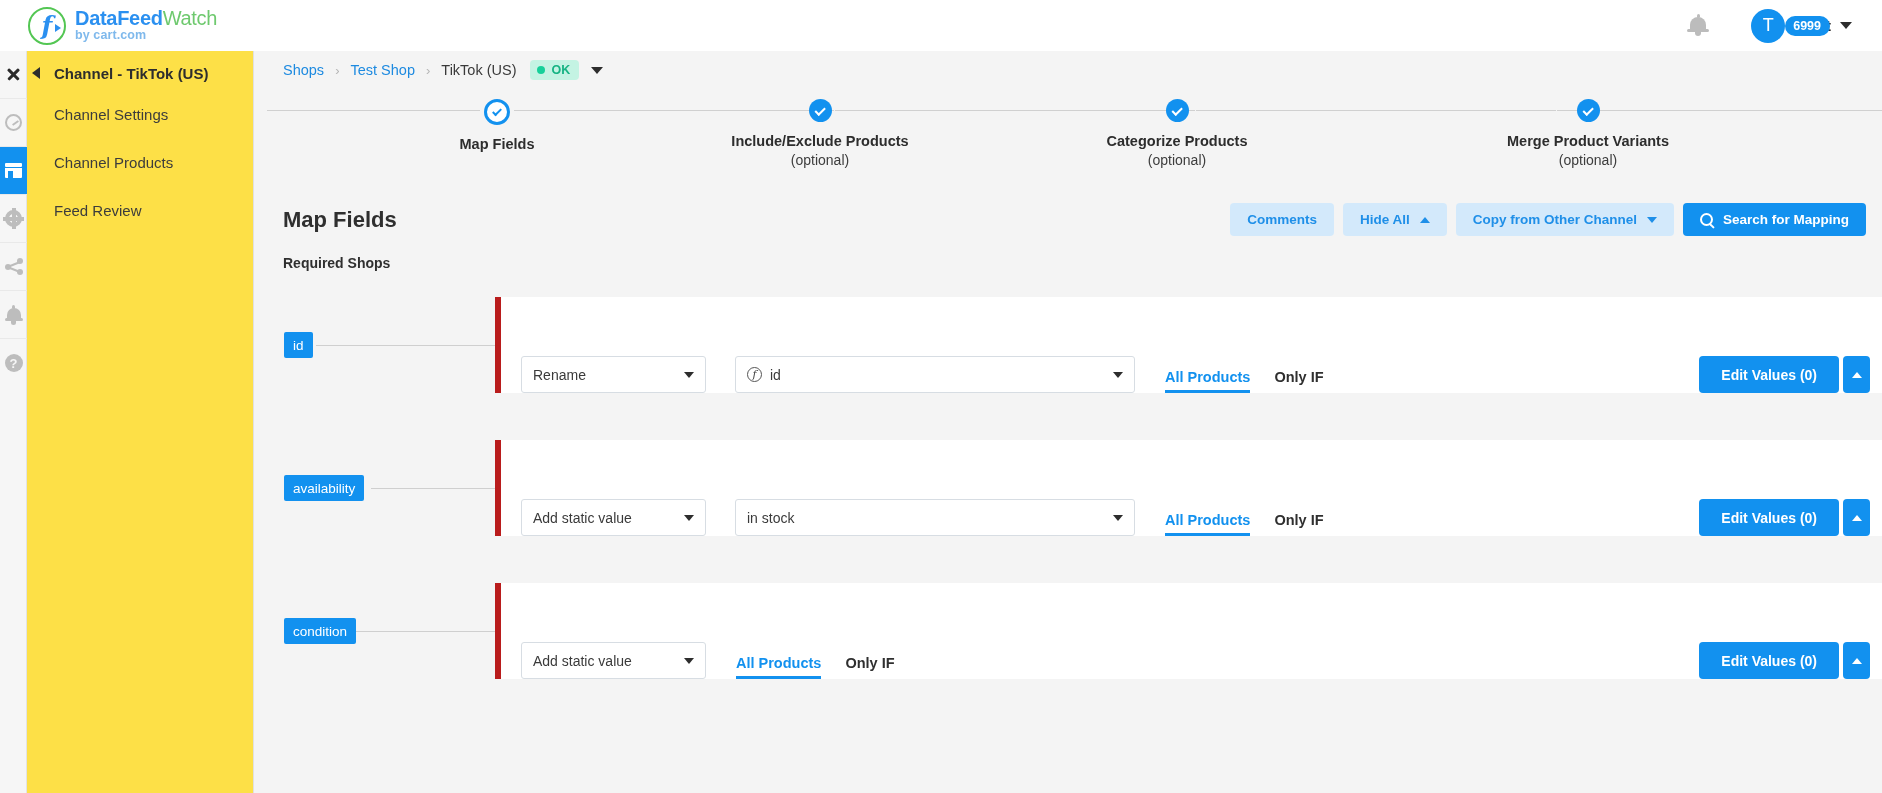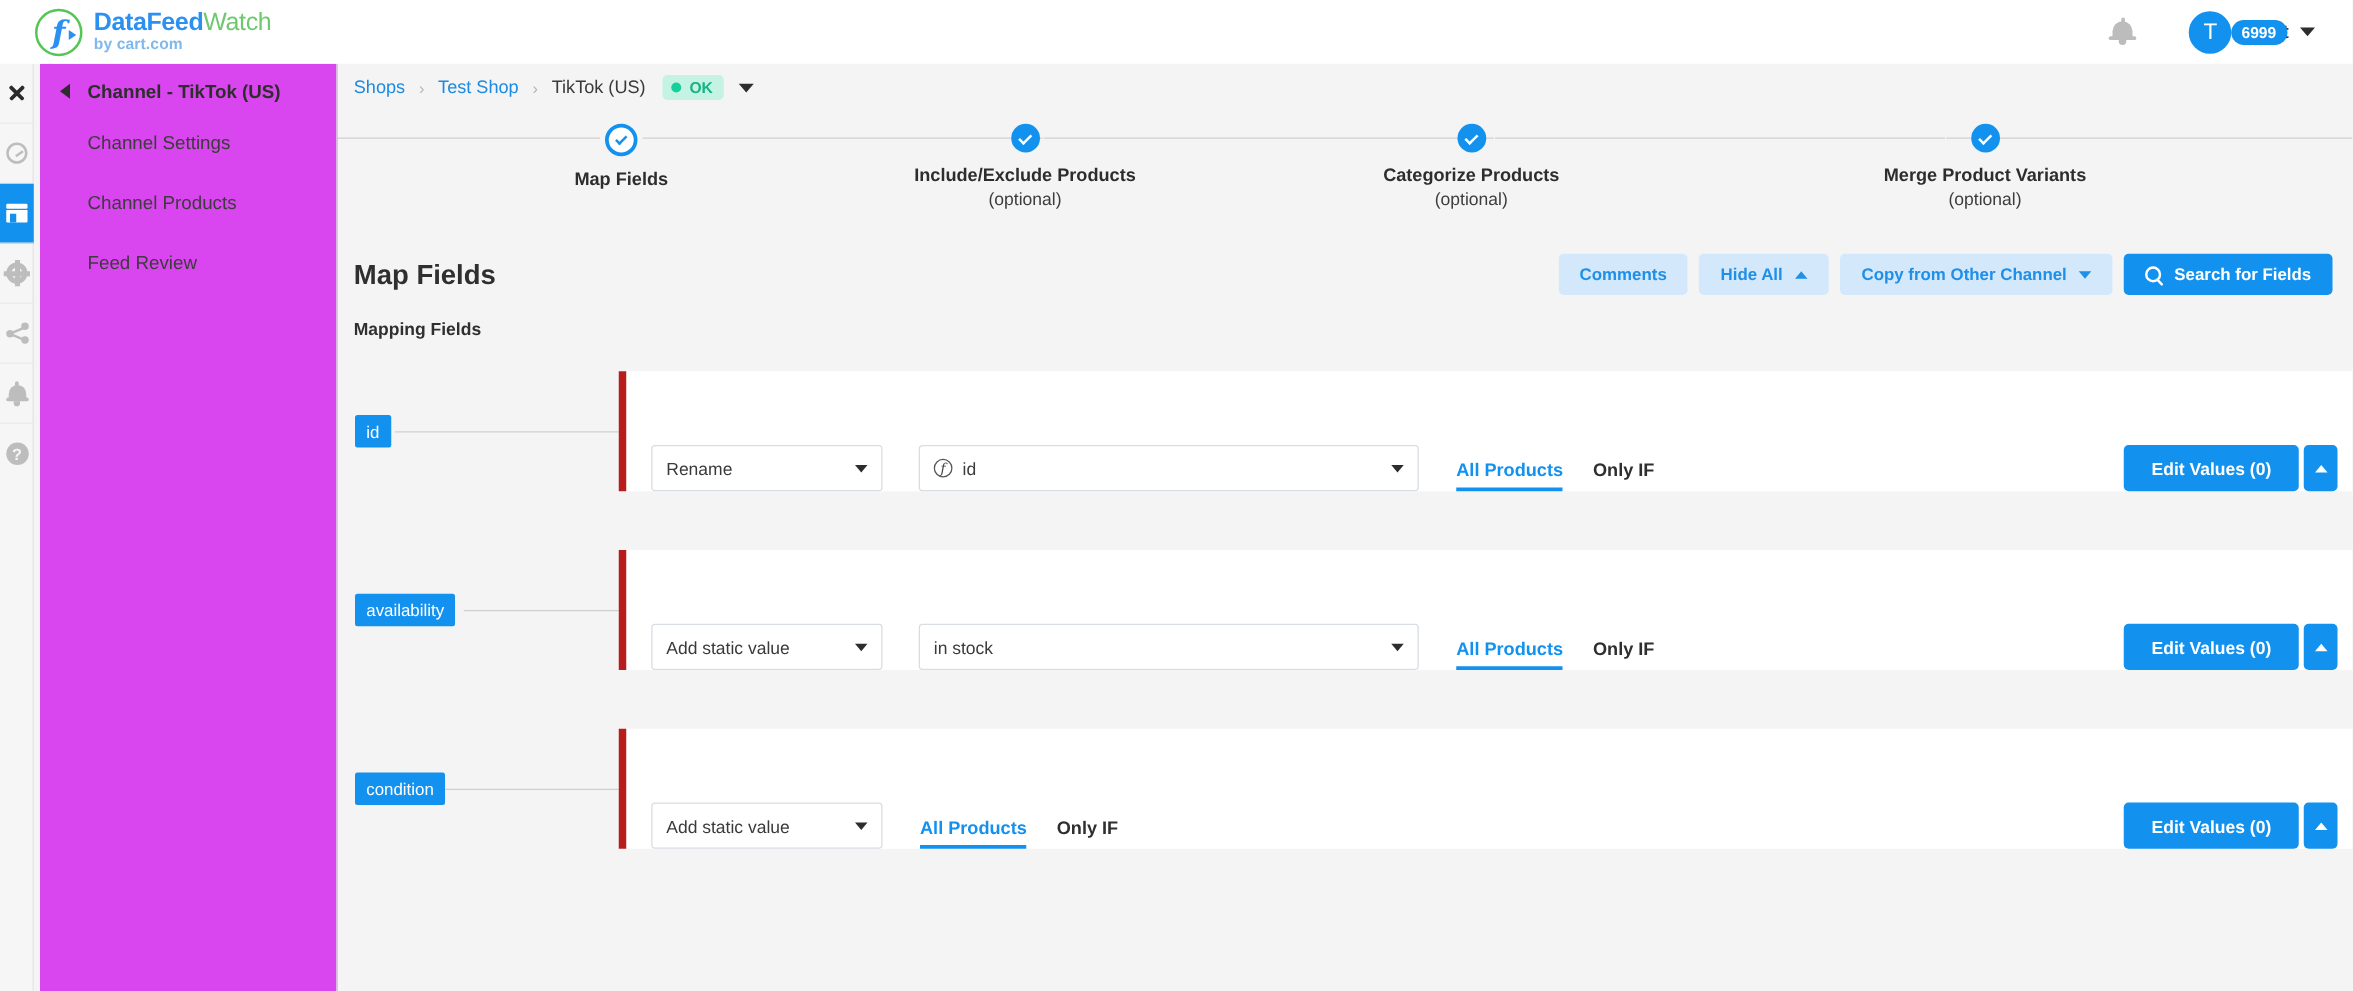--- a/index.html
+++ b/index.html
@@ -165,23 +165,23 @@
   .ico-bell .bt { position: absolute; left: 7.5px; top: 0; width: 3px; height: 4px;
     background: #bdbdbd; border-radius: 2px; }
   .ico-help {
     width: 18px; height: 18px; border-radius: 50%; background: #bdbdbd;
     color: #f6f6f6; font-size: 13px; font-weight: bold;
     display: flex; align-items: center; justify-content: center;
   }
 
   
   .navpanel {
-    position: absolute; left: 32px; top: 51px;
+    position: absolute; left: 16px; top: 51px;
     width: 238px; height: 742px;
-    background: #d946ef;
+    background: #fde047;
     border-right: 1px solid #e0e0e0;
     z-index: 15;
   }
   .nav-head {
     display: flex; align-items: center;
     height: 44px; padding-left: 12px;
   }
   .back-caret {
     width: 0; height: 0; margin-right: 14px; margin-left: 4px;
     border-top: 6px solid transparent;
@@ -552,26 +552,26 @@
       <button class="btn btn-light">
         <span>Hide All</span>
         <span class="cu"></span>
       </button>
       <button class="btn btn-light">
         <span>Copy from Other Channel</span>
         <span class="cd"></span>
       </button>
       <button class="btn btn-primary">
         <span class="srch"></span>
-        <span>Search for Fields</span>
+        <span>Search for Mapping</span>
       </button>
     </div>
   </div>
 
-  <div class="subtitle">Mapping Fields</div>
+  <div class="subtitle">Required Shops</div>
 
   <div class="rows">
 
     <div class="maprow">
       <span class="field-tag">id</span>
       <span class="connector" style="left:49px; width:180px;"></span>
       <div class="rowcard">
         <div class="sel sel-action">
           <span>Rename</span>
           <span class="scaret"></span>

